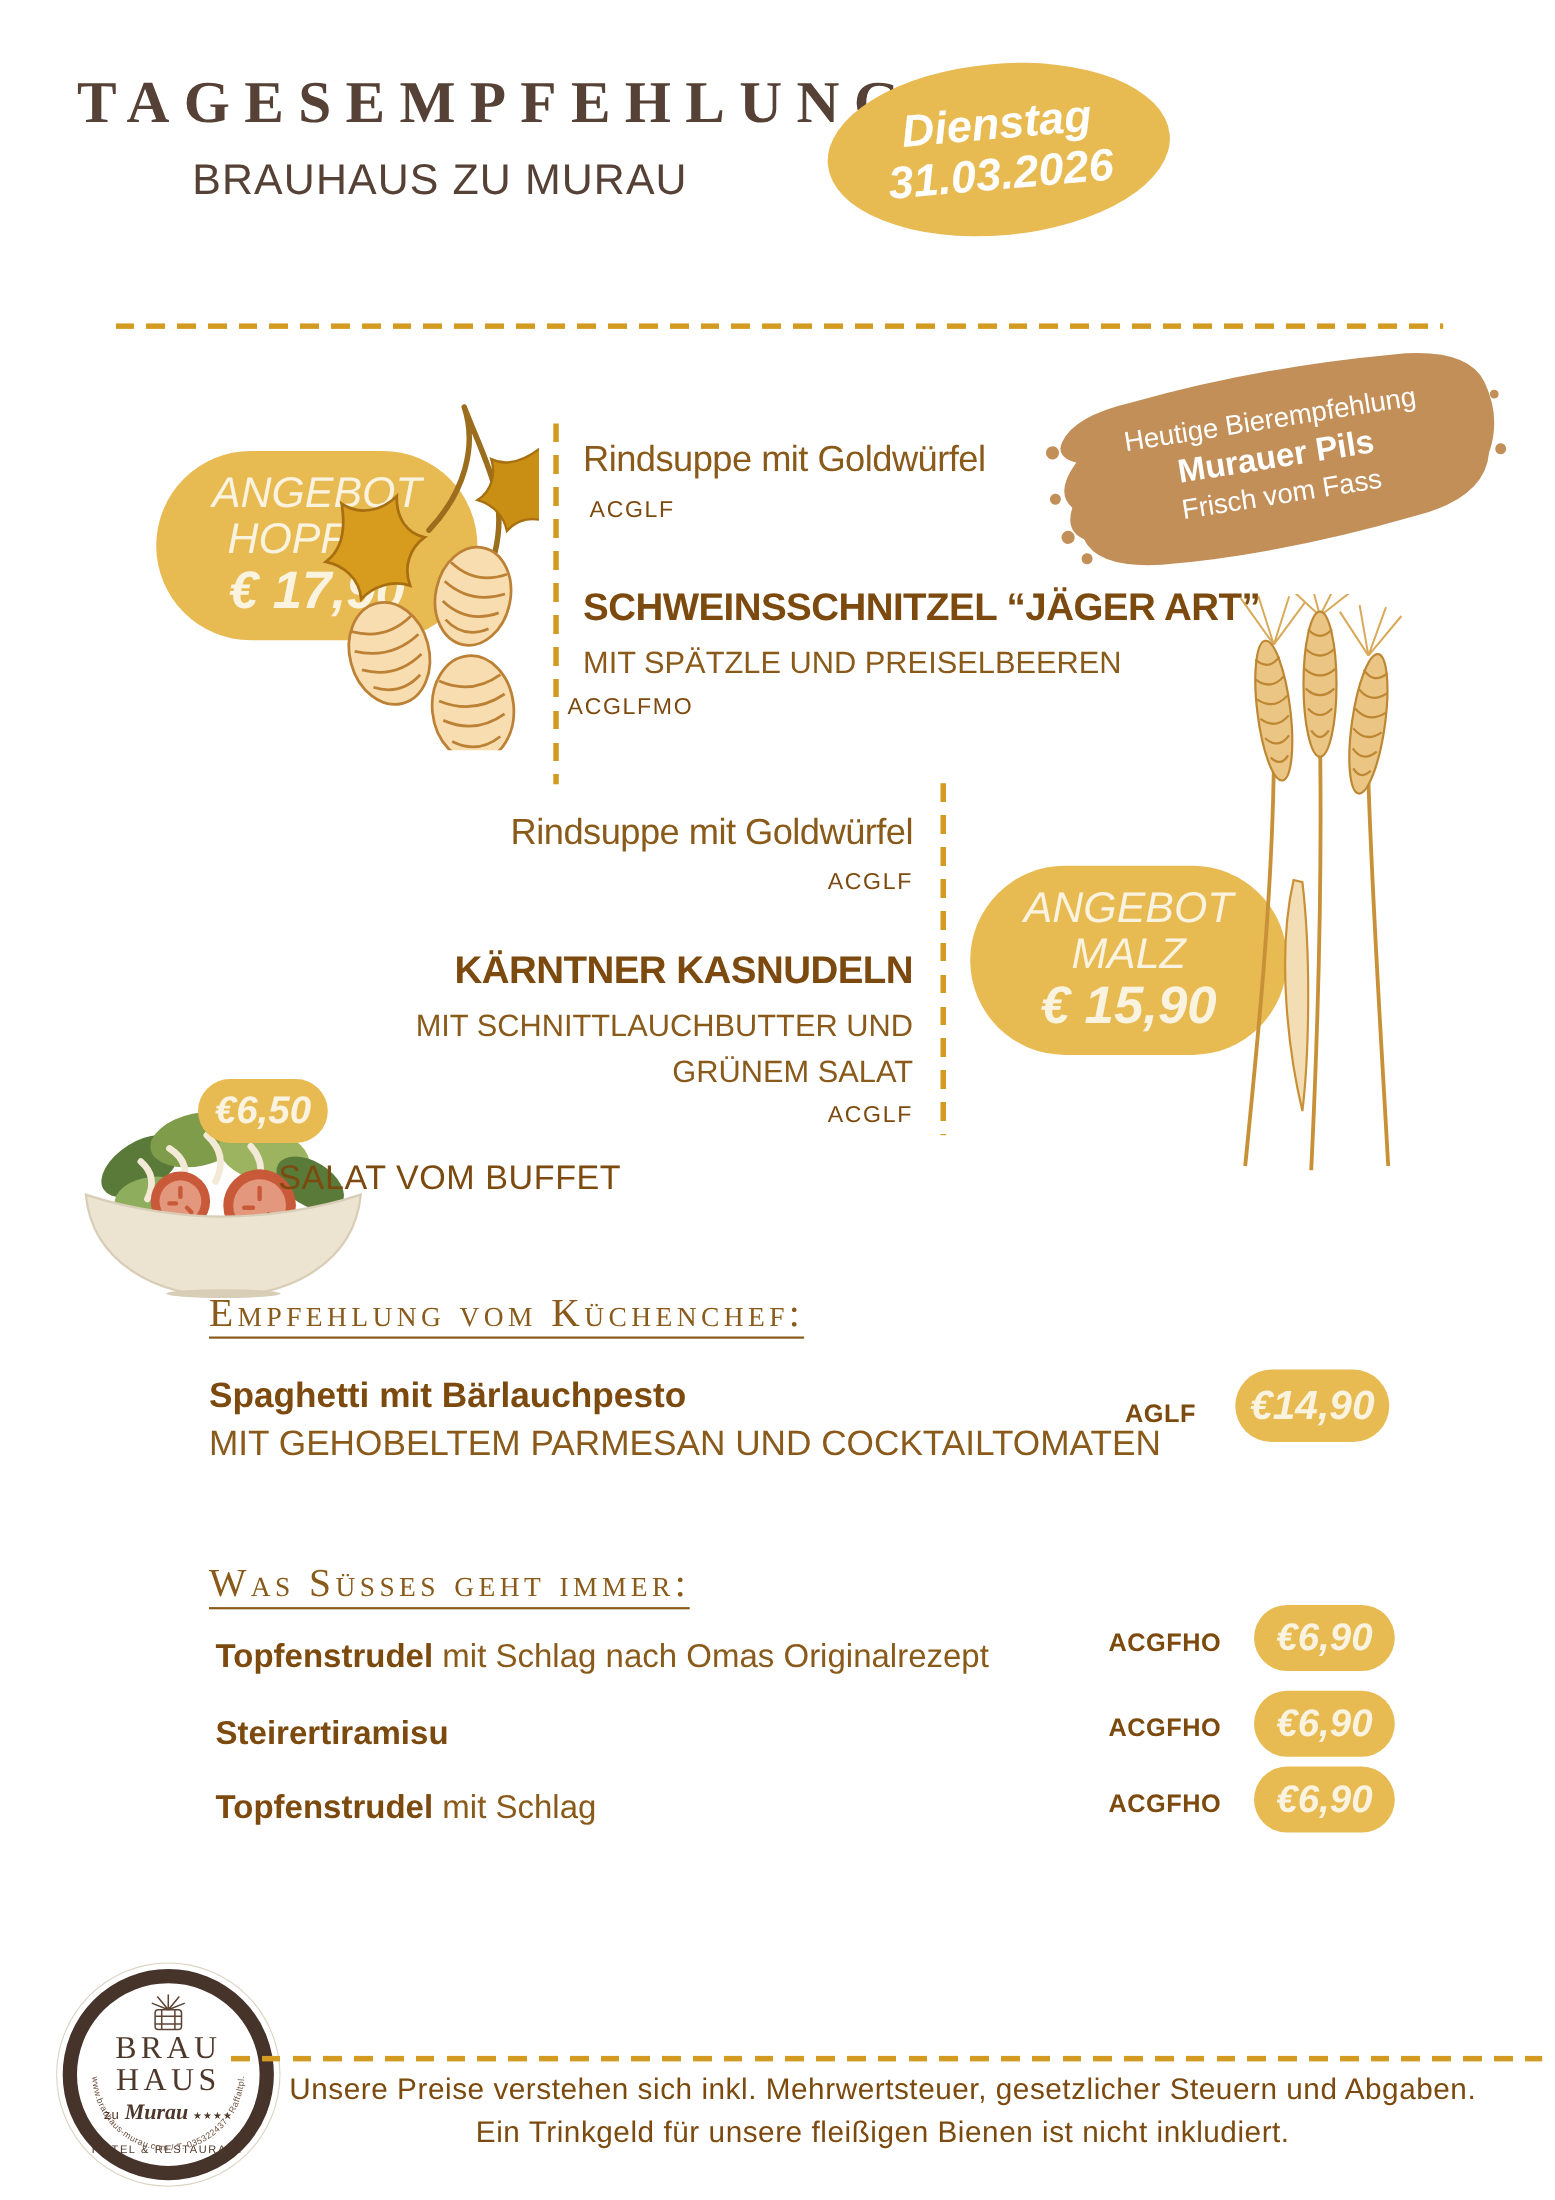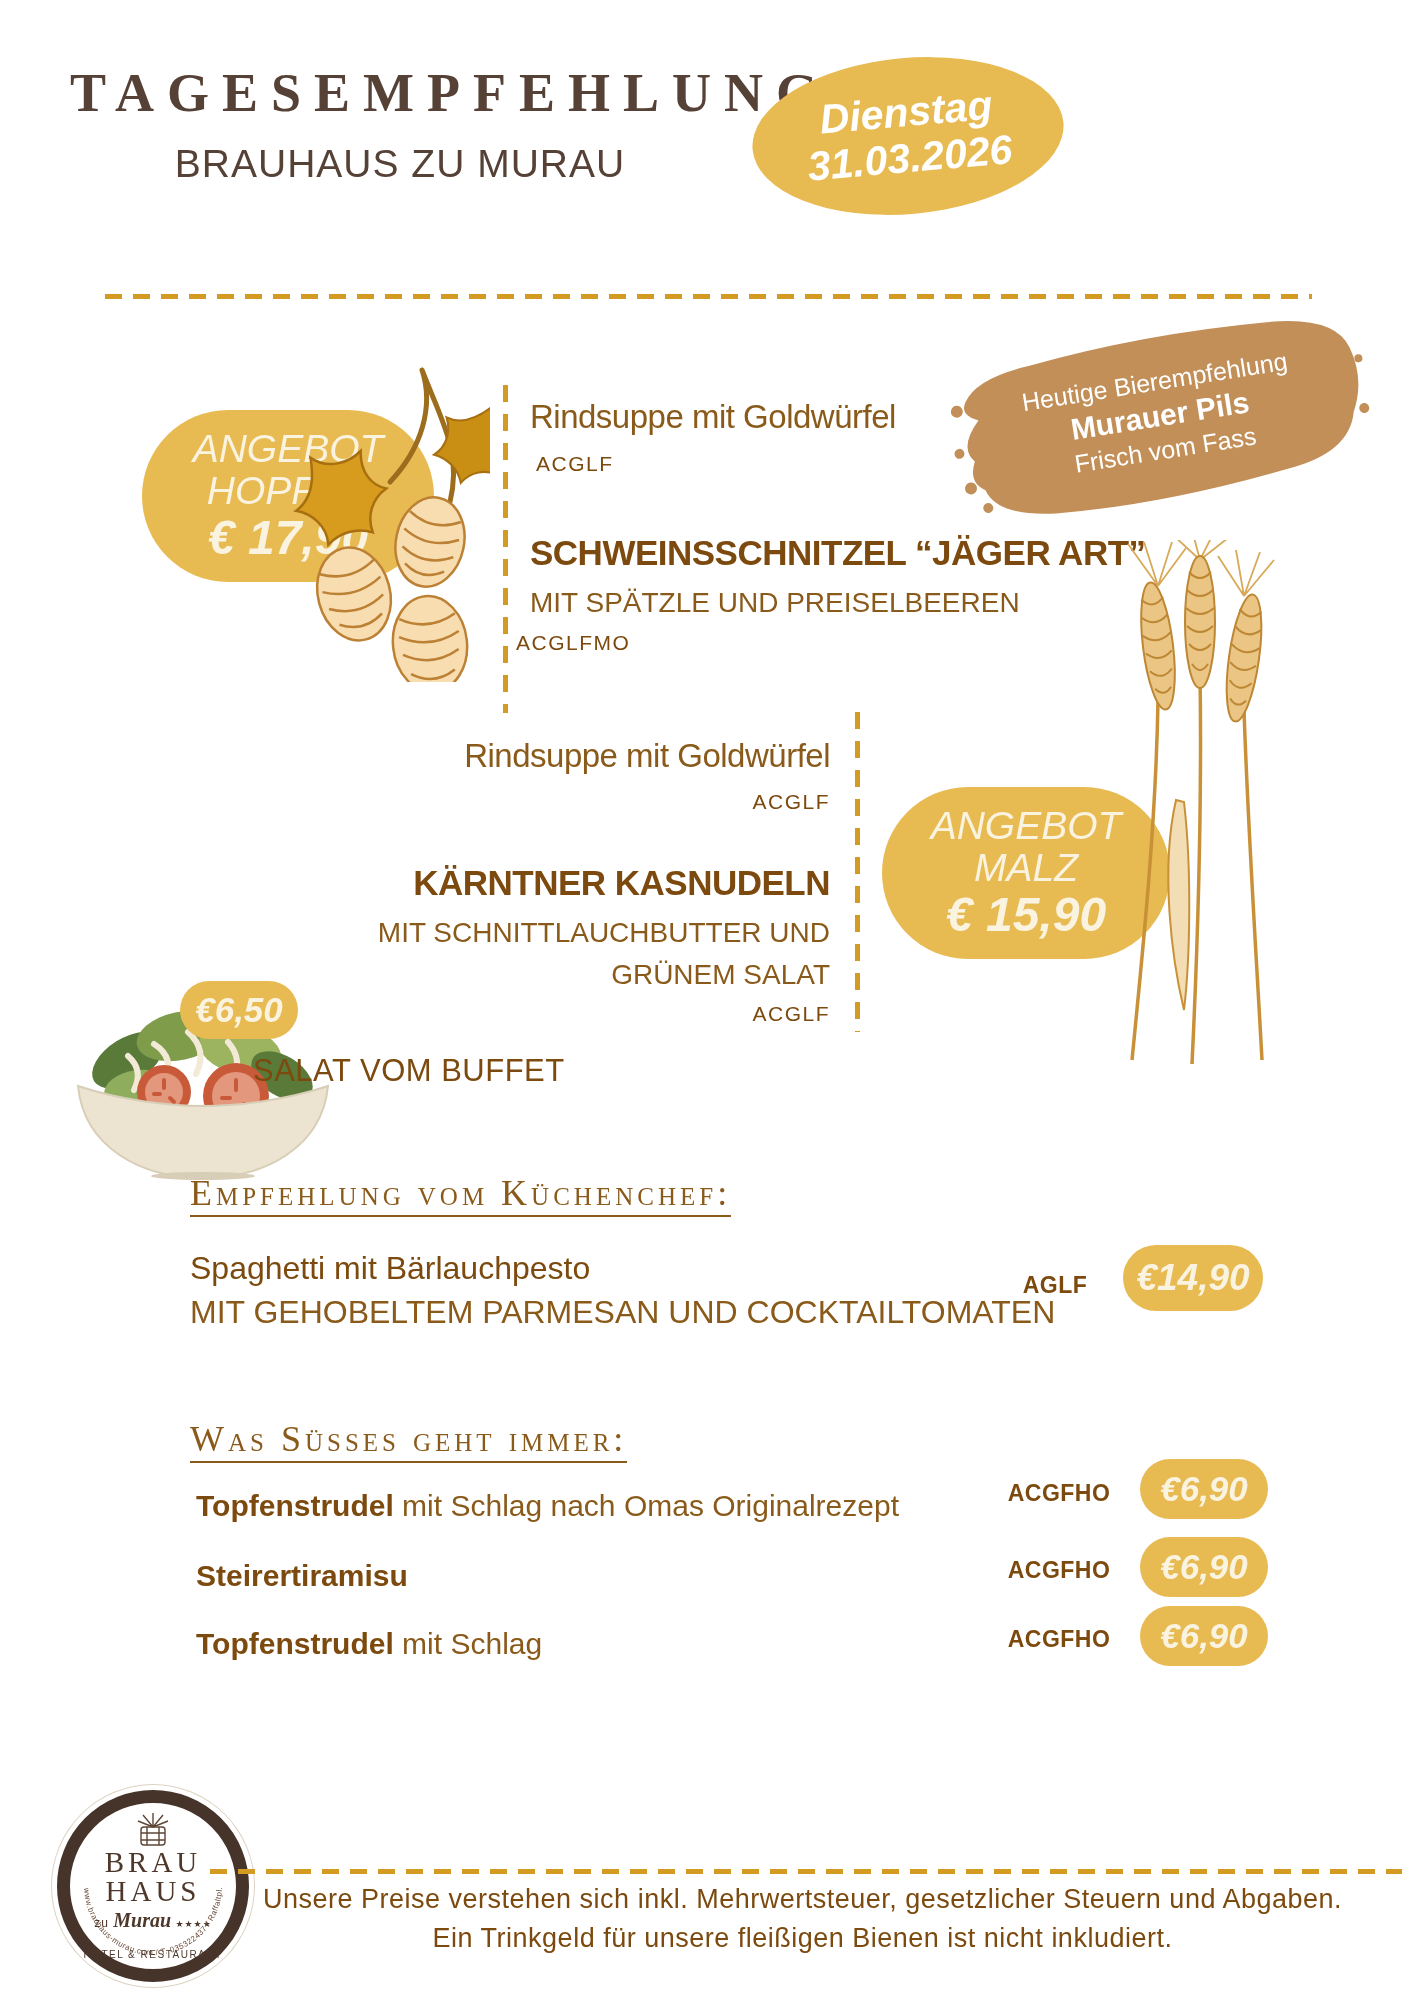--- a/index.html
+++ b/index.html
@@ -95,21 +95,21 @@
   
   .section-heading{
     font-family:"Liberation Serif",serif;font-variant:small-caps;
     font-size:36px;letter-spacing:4px;color:var(--golden);
     border-bottom:2px solid var(--golden);padding-bottom:1px;
   }
   .chef-heading{left:190px;top:1172px;}
   .dessert-heading{left:190px;top:1418px;}
 
   
-  .chef-name{left:190px;top:1250px;font-size:32px;font-weight:normal;color:var(--boldbrown);}
+  .chef-name{left:190px;top:1250px;font-size:32px;font-weight:bold;color:var(--boldbrown);}
   .chef-desc{left:190px;top:1294px;font-size:32px;color:var(--golden);}
   .allerg-right{font-size:23px;font-weight:bold;letter-spacing:0.5px;color:var(--boldbrown);text-align:center;}
   .chef-all{left:1000px;top:1272px;width:110px;}
   .price-pill{font-weight:bold;font-size:37px;border-radius:34px;}
   .chef-price{left:1123px;top:1245px;width:140px;height:66px;}
 
   
   .d-name{font-size:30px;color:var(--golden);}
   .d-name b{color:var(--boldbrown);}
   .d1-name{left:196px;top:1489px;}

